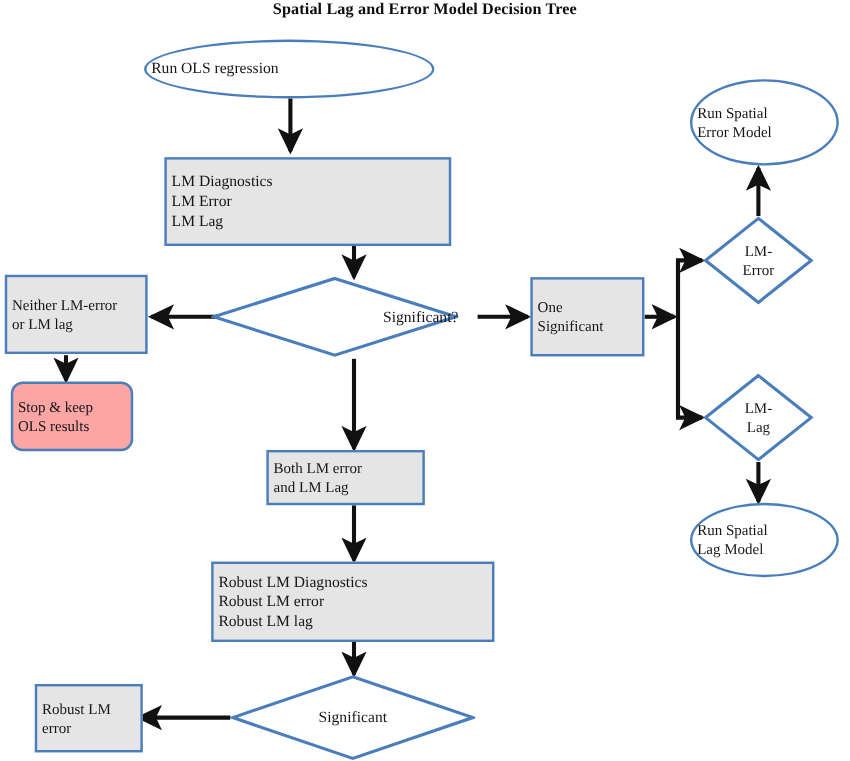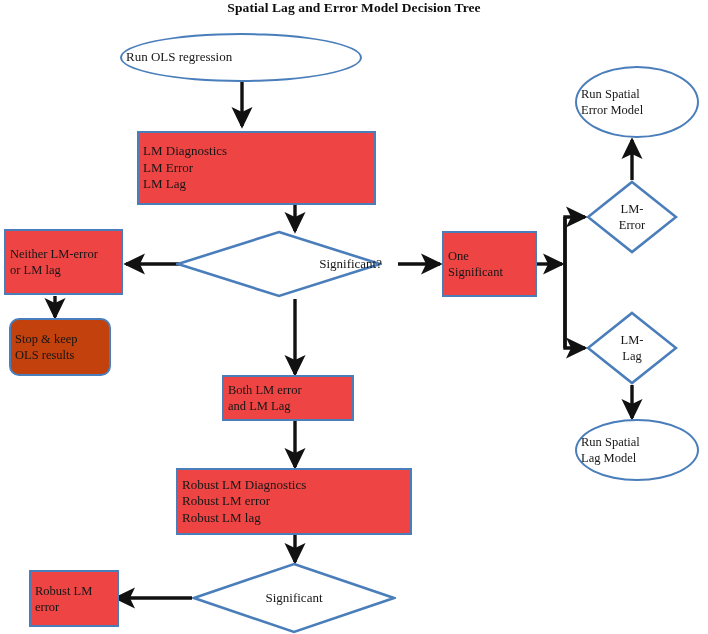--- a/index.html
+++ b/index.html
@@ -38,25 +38,25 @@
     color: #161616;
   }
   .node .txt {
     display: block;
     width: 100%;
     white-space: pre-line;
     padding: 0 4px;
   }
   .rect {
     border: 2px solid #4a7ebb;
-    background: #ef4444;
+    background: #e5e5e5;
   }
   .rounded {
     border: 2px solid #4a7ebb;
-    background: #c2410c;
+    background: #fca5a5;
     border-radius: 10px;
   }
   .ellipse {
     border: 2px solid #4a7ebb;
     background: #ffffff;
     border-radius: 50%;
   }
   .diamond-wrap {
     position: absolute;
     display: flex;

